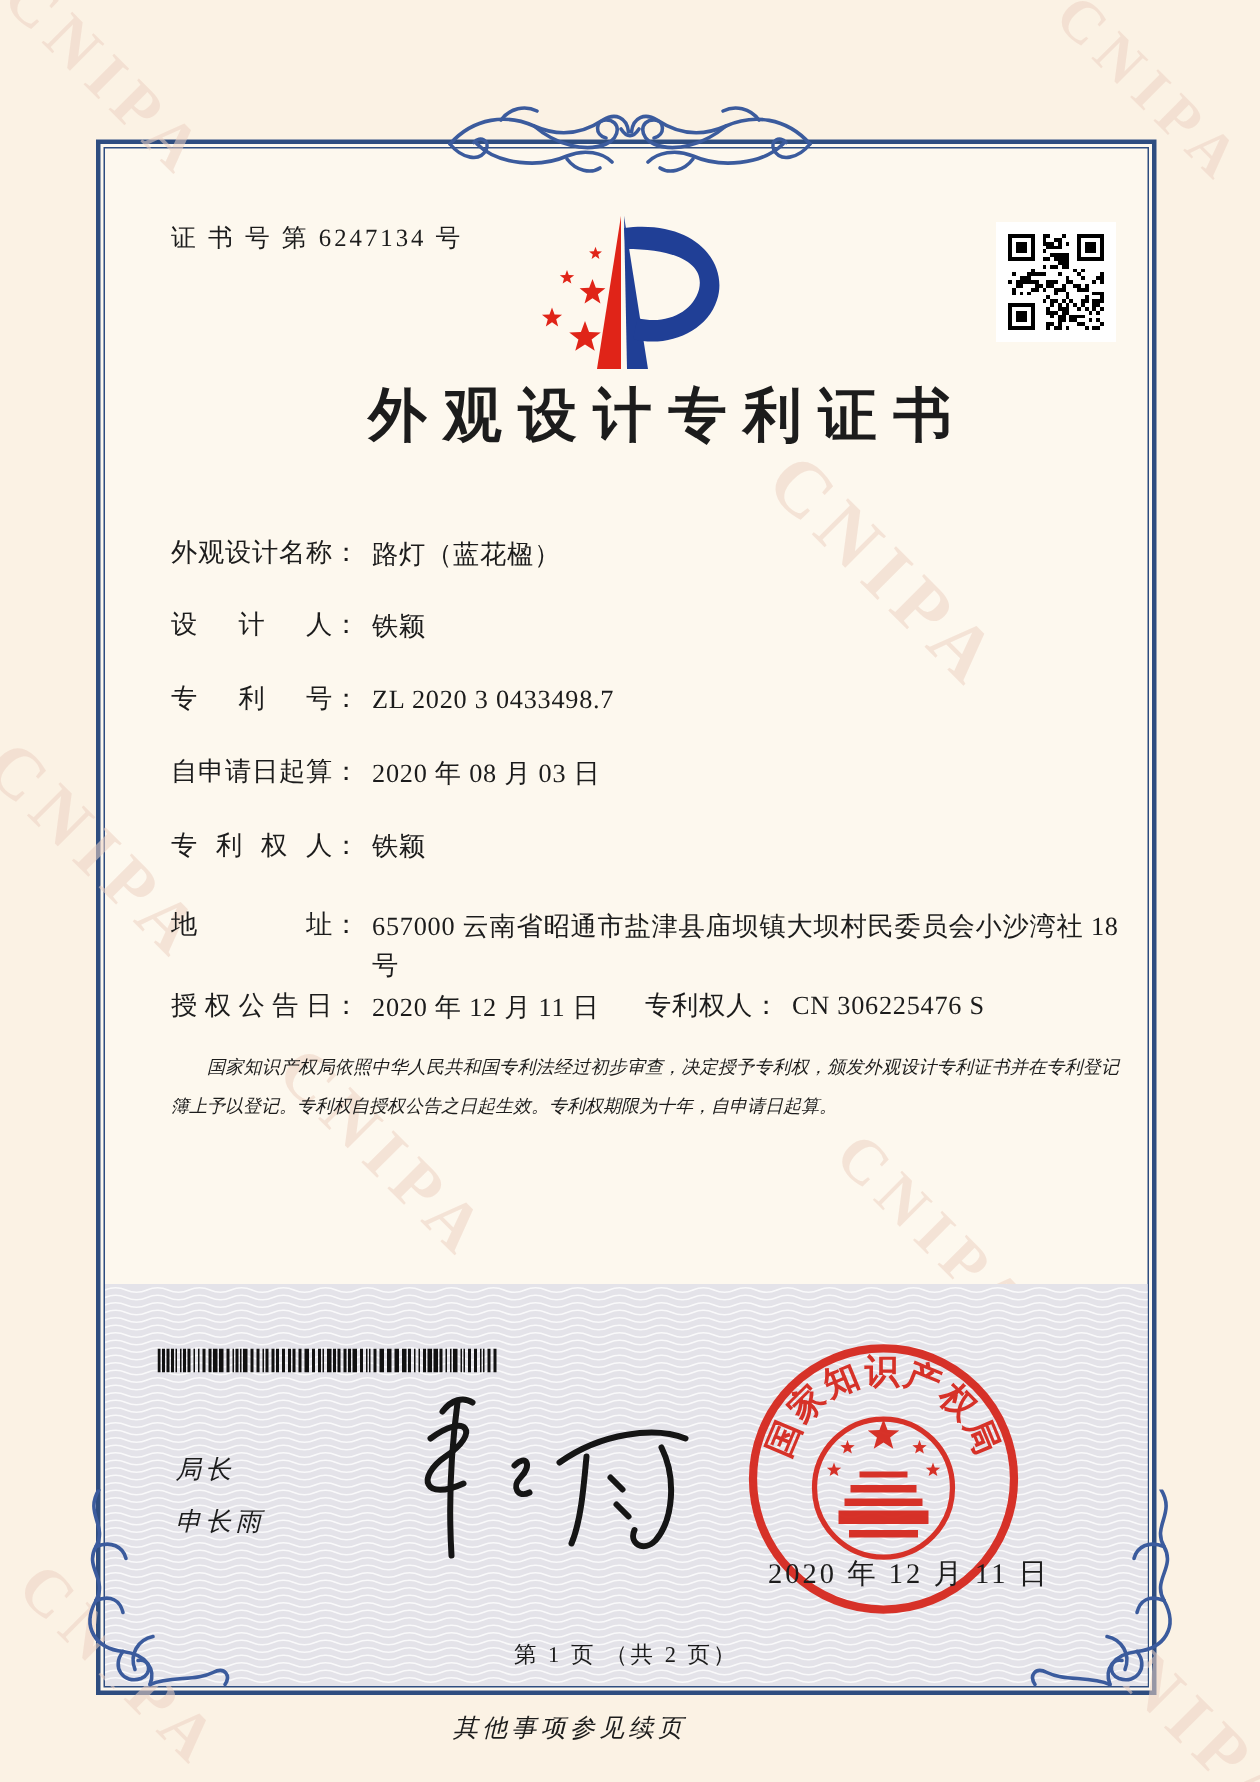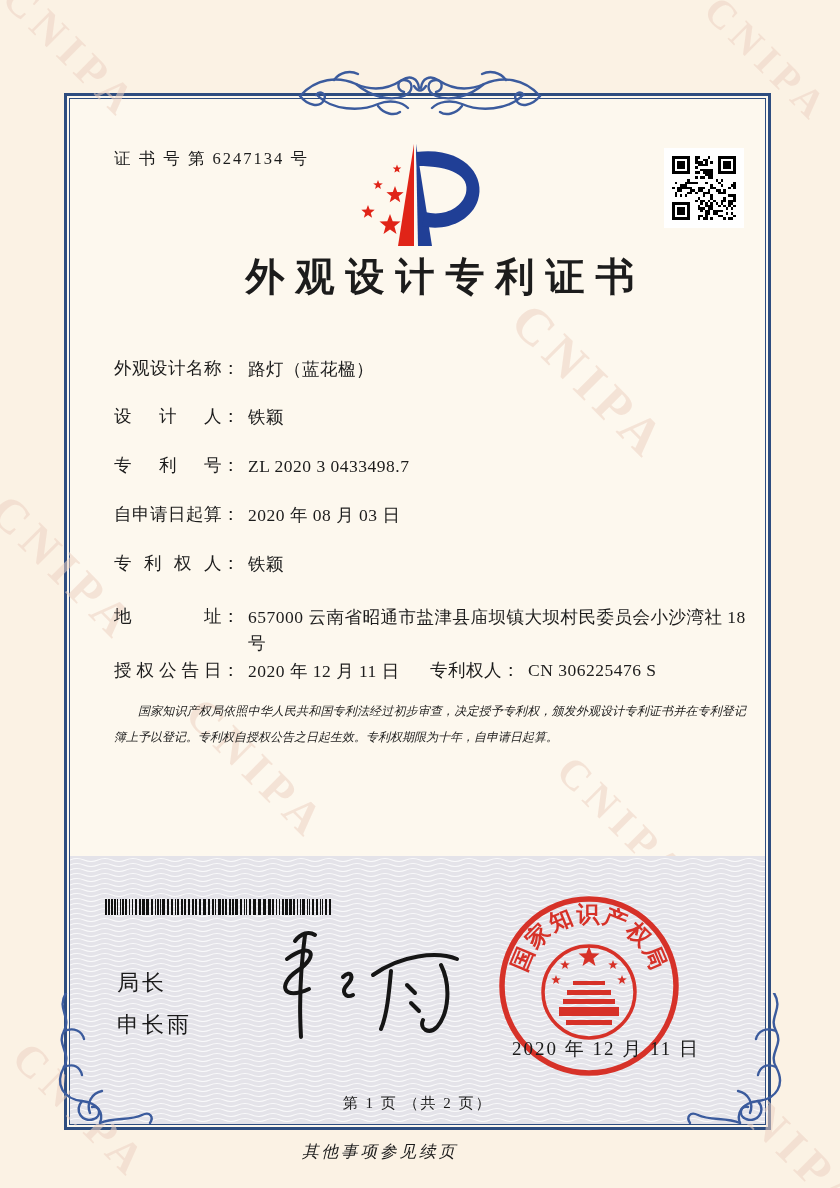--- a/index.html
+++ b/index.html
@@ -37,21 +37,21 @@
   .fvalue{display:inline-block;max-width:512px;vertical-align:top;word-break:break-all;line-height:26px;}
   .pair2{position:absolute;left:316px;top:0;white-space:nowrap;}
   
   .body-text{left:114px;top:698px;width:632px;font-size:12px;line-height:26px;
              font-style:italic;z-index:4;text-align:justify;}
   .body-text p{margin:0;text-indent:2em;}
   
   .band{left:70px;top:856px;width:695px;height:268px;background:var(--band_bg);z-index:2;}
   .band svg path{stroke:#fdfdfd;stroke-width:1.1;fill:none;opacity:.85;}
   .barcode{left:105px;top:899px;z-index:4;}
-  .officer{left:117px;top:968px;font-size:22px;z-index:4;font-family:"Liberation Sans","DejaVu Sans",sans-serif;}
+  .officer{left:117px;top:968px;font-size:17px;z-index:4;font-family:"Liberation Sans","DejaVu Sans",sans-serif;font-style:italic;}
   .officer div{margin-bottom:12px;letter-spacing:3px;}
   .signature{left:235px;top:925px;z-index:5;}
   .signature path{stroke:#151515;stroke-width:4;fill:none;stroke-linecap:round;stroke-linejoin:round;}
   .seal{left:494px;top:893px;z-index:4;opacity:.95;}
   .seal .ring{stroke:var(--seal_red);stroke-width:5.5;fill:none;}
   .seal text{fill:var(--seal_red);font-weight:bold;font-size:23px;letter-spacing:2px;}
   .seal .emb{fill:var(--seal_red);}
   .seal .embring{stroke:var(--seal_red);stroke-width:3.5;fill:none;}
   .seal-date{left:512px;top:1036px;font-size:19px;letter-spacing:2px;z-index:5;}
   .page-num{left:64px;top:1094px;width:707px;text-align:center;font-size:15px;letter-spacing:2px;z-index:5;}

